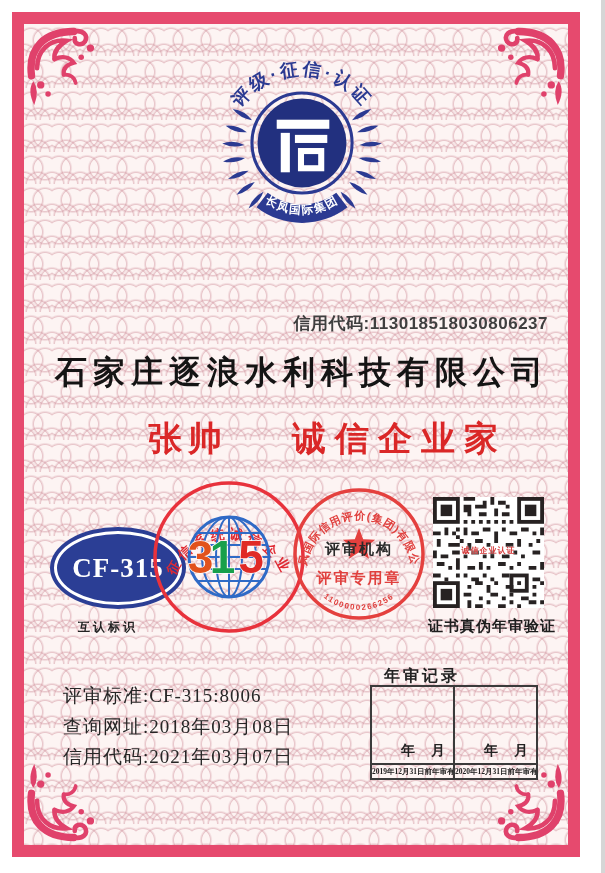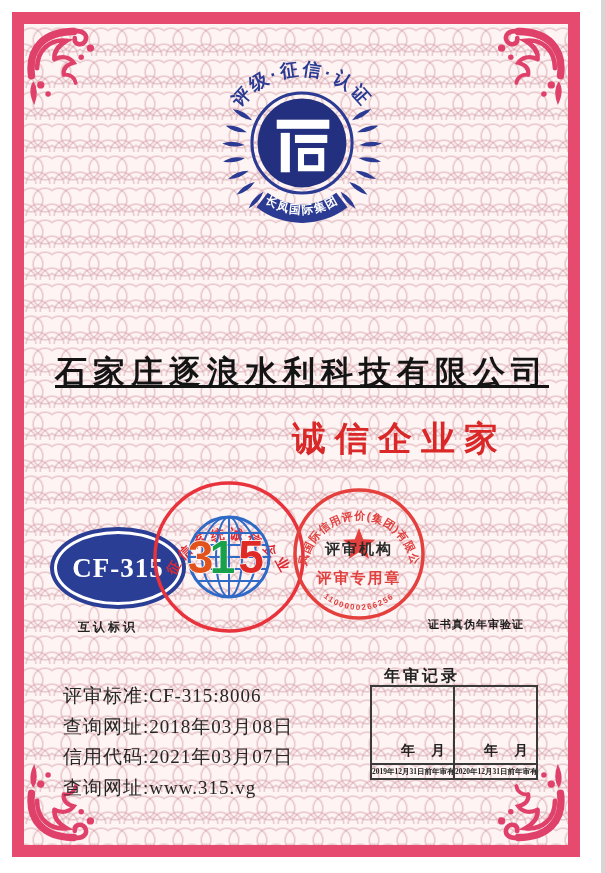--- a/index.html
+++ b/index.html
@@ -34,21 +34,21 @@
   .cert-title{
     position:absolute;left:0;right:-14px;top:220px;text-align:center;
     font-size:45px;font-weight:900;color:#1c1c1c;letter-spacing:8px;
   }
   .credit-code{
     position:absolute;right:20px;top:288px;
     font-size:17px;font-weight:bold;color:#3f3f3f;letter-spacing:0.5px;
   }
   .company{
     position:absolute;left:0;right:-12px;top:327px;text-align:center;
-    font-size:32px;font-weight:900;color:#141414;letter-spacing:6px;text-decoration:underline;
+    font-size:32px;font-weight:900;color:#141414;letter-spacing:6px;
   }
   .honoree-name{
     position:absolute;left:124px;top:392px;
     font-size:34px;font-weight:900;color:#da2727;letter-spacing:6px;
   }
   .honor-title{
     position:absolute;left:268px;top:392px;
     font-size:34px;font-weight:900;color:#da2727;letter-spacing:9px;
   }
 
@@ -74,21 +74,21 @@
   .seal-chop{position:absolute;left:265px;top:460px;width:140px;height:140px;}
 
   .qr-wrap{position:absolute;left:409px;top:473px;width:111px;height:111px;background:#ffffff;}
   .qr-overlay{
     position:absolute;left:0;right:0;top:48px;text-align:center;
     font-size:8px;font-weight:bold;color:#d43434;letter-spacing:1px;
     text-shadow:0 0 2px #ffffff;
   }
   .qr-caption{
     position:absolute;left:404px;top:593px;
-    font-size:11px;font-weight:bold;color:#1d1d1d;letter-spacing:1px;
+    font-size:15px;font-weight:bold;color:#1d1d1d;letter-spacing:1px;
     font-family:"Liberation Serif", serif;
   }
 
   .details{
     position:absolute;left:39px;top:657px;
     font-family:"Liberation Serif", serif;
     font-size:19px;font-weight:normal;color:#262626;line-height:30.5px;letter-spacing:1px;
   }
 
   .annual-title{
@@ -224,21 +224,23 @@
         <rect x="66" y="74" width="9" height="39"></rect>
         <rect x="80" y="76" width="32" height="8"></rect>
         <rect x="86" y="92" width="20" height="17" fill="none" stroke="#ffffff" stroke-width="6"></rect>
       </g>
       <path d="M42,147.5 A73,73 0 0 0 132,147.5 L120.9,133.3 A55,55 0 0 1 53.1,133.3 Z" fill="#2b3a92"></path>
       <text font-size="11.5" font-weight="bold" fill="#ffffff" letter-spacing="1.5">
         <textPath href="#emblemBottomArc" startOffset="50%" text-anchor="middle">长凤国际集团</textPath>
       </text>
     </svg>
 
+    <div class="credit-code">信用代码:113018518030806237</div>
     <div class="company">石家庄逐浪水利科技有限公司</div>
+    <div class="honoree-name">张帅</div>
     <div class="honor-title">诚信企业家</div>
 
     <div class="cf-oval">
       <span class="cf-label">CF-315</span>
     </div>
     <div class="mutual-caption">互认标识</div>
 
     <svg class="seal-315" viewBox="0 0 156 156">
       <defs>
         <path id="s315Arc" d="M23.5,97.8 A58,58 0 0 1 132.5,97.8" fill="none"></path>
@@ -275,27 +277,56 @@
         <textPath href="#chopArc" startOffset="50%" text-anchor="middle">长凤国际信用评价(集团)有限公司</textPath>
       </text>
       <polygon points="70,44 74.2,55.2 86.2,55.8 76.9,63.2 80,74.8 70,68.2 60,74.8 63.2,63.2 53.8,55.8 65.8,55.2" fill="#e4403e"></polygon>
       <text x="70" y="70" font-size="15" font-weight="bold" fill="#2a2a2a" text-anchor="middle" letter-spacing="2">评审机构</text>
       <text x="70" y="99" font-size="15" font-weight="bold" fill="#e0403e" text-anchor="middle" letter-spacing="2">评审专用章</text>
       <text font-size="8" font-weight="bold" fill="#e0403e" letter-spacing="1.5">
         <textPath href="#chopSerialArc" startOffset="50%" text-anchor="middle">1100000266256</textPath>
       </text>
     </svg>
 
+    <div class="qr-wrap">
+      <svg viewBox="0 0 29 29" width="111" height="111">
+        <g fill="#272222">
+          <rect x="0" y="0" width="7" height="7"></rect>
+            <rect x="1" y="1" width="5" height="5" fill="#fff"></rect>
+            <rect x="2" y="2" width="3" height="3"></rect>
+          <rect x="22" y="0" width="7" height="7"></rect>
+            <rect x="23" y="1" width="5" height="5" fill="#fff"></rect>
+            <rect x="24" y="2" width="3" height="3"></rect>
+          <rect x="0" y="22" width="7" height="7"></rect>
+            <rect x="1" y="23" width="5" height="5" fill="#fff"></rect>
+            <rect x="2" y="24" width="3" height="3"></rect>
+          <rect x="20" y="20" width="5" height="5"></rect>
+            <rect x="21" y="21" width="3" height="3" fill="#fff"></rect>
+            <rect x="22" y="22" width="1" height="1"></rect>
+          <path d="M8,0h1v1h-1z M8,2h1v2h-1z M8,6h1v1h-1z M10,6h1v1h-1z M12,6h1v1h-1z M14,6h1v1h-1z M16,6h1v1h-1z M18,6h1v1h-1z M20,6h1v1h-1z
+                   M6,8h1v1h-1z M6,10h1v1h-1z M6,12h1v1h-1z M6,14h1v1h-1z M6,16h1v1h-1z M6,18h1v1h-1z M6,20h1v1h-1z
+                   M9,0h2v1h-2z M13,1h1v1h-1z M9,2h1v3h-1z M11,2h3v1h-3z M15,0h1v2h-1z M17,1h2v1h-2z M19,2h1v1h-1z M12,4h2v1h-2z M16,3h1v2h-1z M18,4h2v1h-2z
+                   M0,9h2v1h-2z M3,8h1v2h-1z M5,9h1v1h-1z M8,8h1v2h-1z M10,9h2v1h-2z M13,8h2v1h-2z M16,9h1v2h-1z M18,8h1v1h-1z M20,9h2v1h-2z M23,8h2v1h-2z M26,9h1v1h-1z M28,8h1v2h-1z
+                   M1,11h1v2h-1z M4,12h2v1h-2z M7,11h1v1h-1z M9,12h1v2h-1z M11,11h2v1h-2z M14,12h1v1h-1z M16,11h1v1h-1z M19,12h2v1h-2z M22,11h1v2h-1z M25,12h1v1h-1z M27,11h1v1h-1z
+                   M0,14h1v2h-1z M2,15h2v1h-2z M5,14h1v1h-1z M8,15h1v1h-1z M10,14h2v1h-2z M13,15h1v1h-1z M15,14h1v2h-1z M18,15h2v1h-2z M21,14h1v1h-1z M23,15h1v1h-1z M26,14h2v1h-2z
+                   M1,17h2v1h-2z M4,18h1v1h-1z M6,17h1v1h-1z M9,18h2v1h-2z M12,17h1v2h-1z M14,18h1v1h-1z M17,17h2v1h-2z M20,18h1v1h-1z M22,17h1v1h-1z M25,18h2v1h-2z M28,17h1v2h-1z
+                   M0,20h2v1h-2z M3,21h1v1h-1z M8,20h1v1h-1z M10,21h2v1h-2z M13,20h1v1h-1z M15,21h1v1h-1z M18,20h2v1h-2z M26,21h2v1h-2z
+                   M9,23h1v1h-1z M11,22h2v1h-2z M14,23h1v2h-1z M16,22h1v1h-1z M19,23h2v1h-2z M26,23h1v1h-1z M28,22h1v1h-1z
+                   M8,25h2v1h-2z M12,26h1v1h-1z M15,25h2v1h-2z M18,26h1v1h-1z M20,25h1v1h-1z M23,26h2v1h-2z M26,25h1v1h-1z M28,27h1v1h-1z
+                   M9,27h1v2h-1z M11,28h2v1h-2z M14,27h1v1h-1z M17,28h2v1h-2z M20,27h1v1h-1z M22,28h1v1h-1z M25,27h2v1h-2z"></path>
+        </g>
+      </svg>
+      <div class="qr-overlay">诚信企业认证</div>
+    </div>
     <div class="qr-caption">证书真伪年审验证</div>
 
     <div class="details">
       <div>评审标准:CF-315:8006</div>
       <div>查询网址:2018年03月08日</div>
       <div>信用代码:2021年03月07日</div>
-      <div>查询网址:www.315.vg</div>
     </div>
 
     <div class="annual-title">年审记录</div>
     <table class="annual-table">
       <tbody>
           <tr>
         <td class="annual-cell">
           <div class="ym-row">
             <span>年</span>
             <span>月</span>

